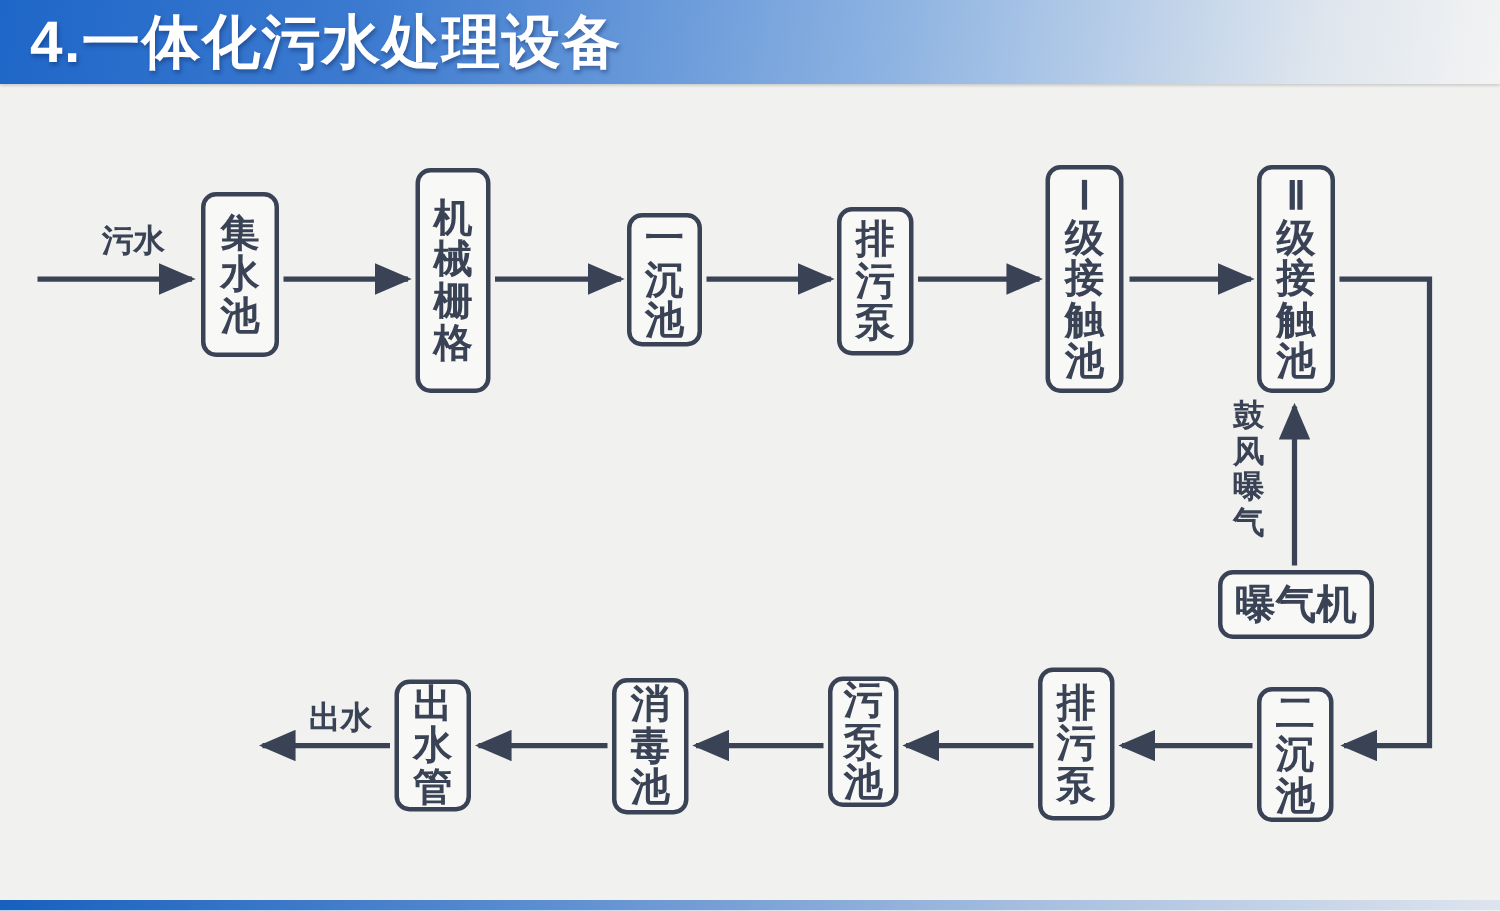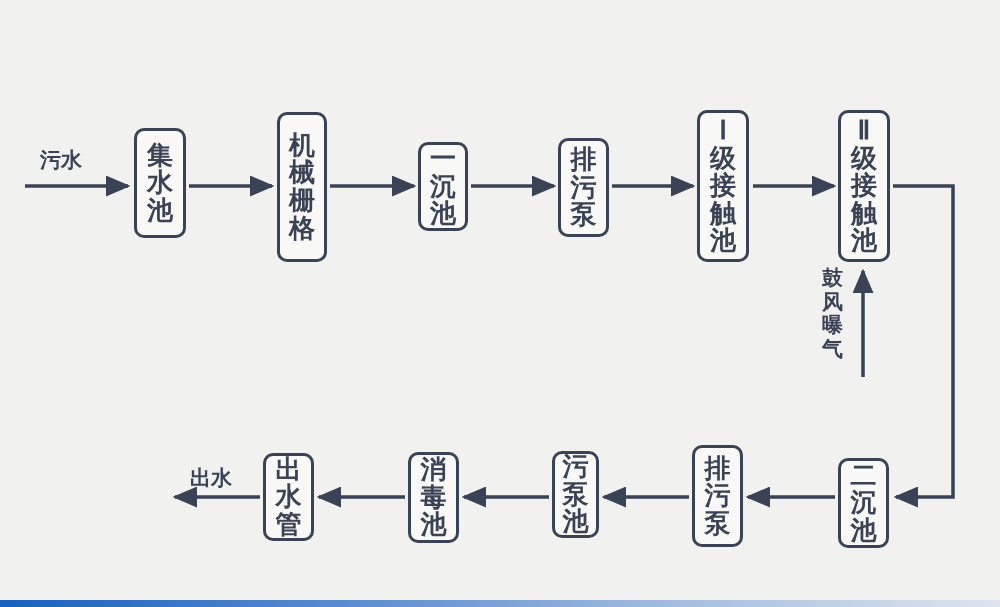--- a/index.html
+++ b/index.html
@@ -27,30 +27,33 @@
   .node{
     position:absolute;box-sizing:border-box;
     border:3px solid #3a4356;border-radius:10px;background:#f8f8f6;
     color:#3a4356;font-weight:700;font-size:26px;
     display:flex;align-items:center;justify-content:center;
   }
   .vert{display:flex;flex-direction:column;align-items:center;}
   .vch{display:block;line-height:1.06;}
   .flowlabel{
     position:absolute;color:#3a4356;font-size:21px;font-weight:600;
-    text-align:left;white-space:nowrap;
+    text-align:right;white-space:nowrap;
   }
   .flowlabel.vert{white-space:normal;}
   .flowlabel .vch{line-height:1.12;}
 </style>
 </head>
 <body>
 
 <div class="slide">
 
+  <div class="titlebar">
+    <div class="title-text">4.一体化污水处理设备</div>
+  </div>
 
   <svg class="diagram-svg" width="1000" height="607" viewBox="0 0 1000 607">
     <defs>
       <marker id="arr" markerWidth="7" markerHeight="6" refX="6.3" refY="3" orient="auto">
         <path d="M0,0 L7,3 L0,6 z" fill="#3a4356"></path>
       </marker>
     </defs>
     <g stroke="#3a4356" stroke-width="3.5" fill="none">
       <path d="M25,186 H128" marker-end="url(#arr)"></path>
       <path d="M189,186 H272" marker-end="url(#arr)"></path>
@@ -123,20 +126,23 @@
       </div>
   </div>
 
   <div class="flowlabel vert" style="left:822px;top:266px;">
       <span class="vch">鼓</span>
       <span class="vch">风</span>
       <span class="vch">曝</span>
       <span class="vch">气</span>
     </div>
 
+  <div class="node" style="left:812px;top:380px;width:104px;height:46px;font-size:27px;">
+    <div>曝气机</div>
+  </div>
 
   <div class="node" style="left:838px;top:458px;width:51px;height:90px;">
     <div class="vert">
         <span class="vch">二</span>
         <span class="vch">沉</span>
         <span class="vch">池</span>
       </div>
   </div>
 
   <div class="node" style="left:692px;top:445px;width:51px;height:102px;">

